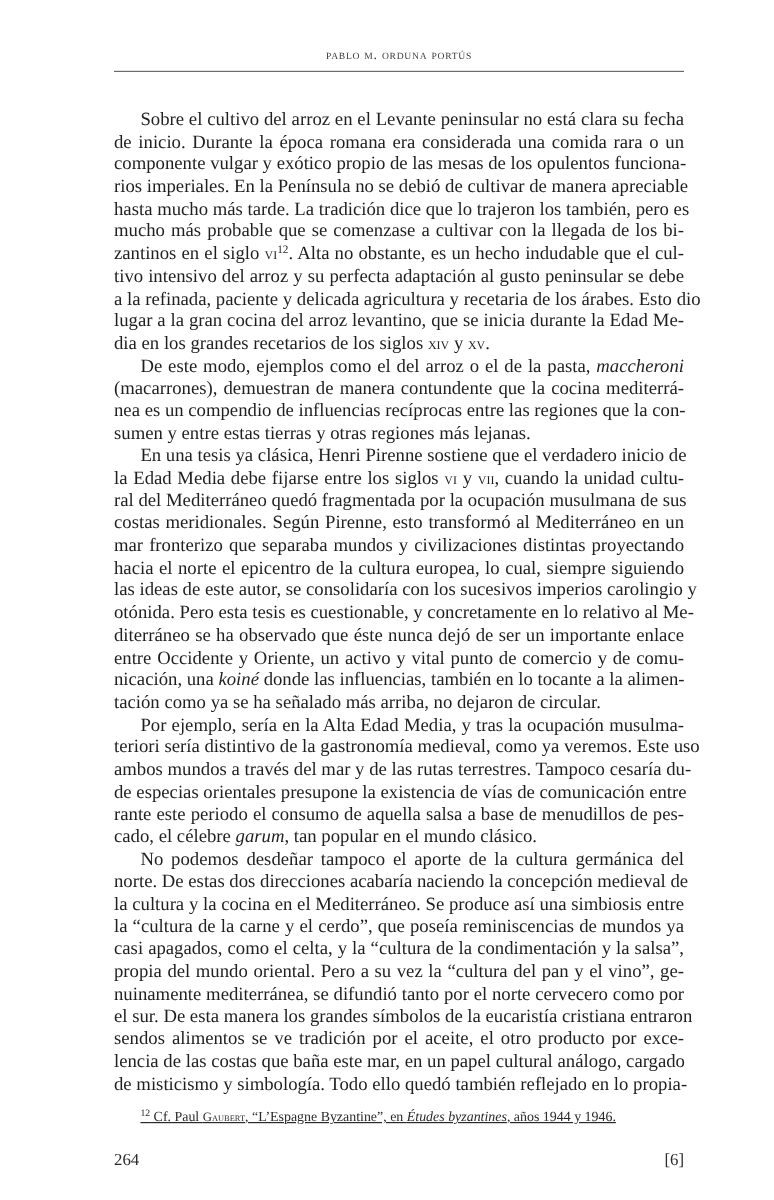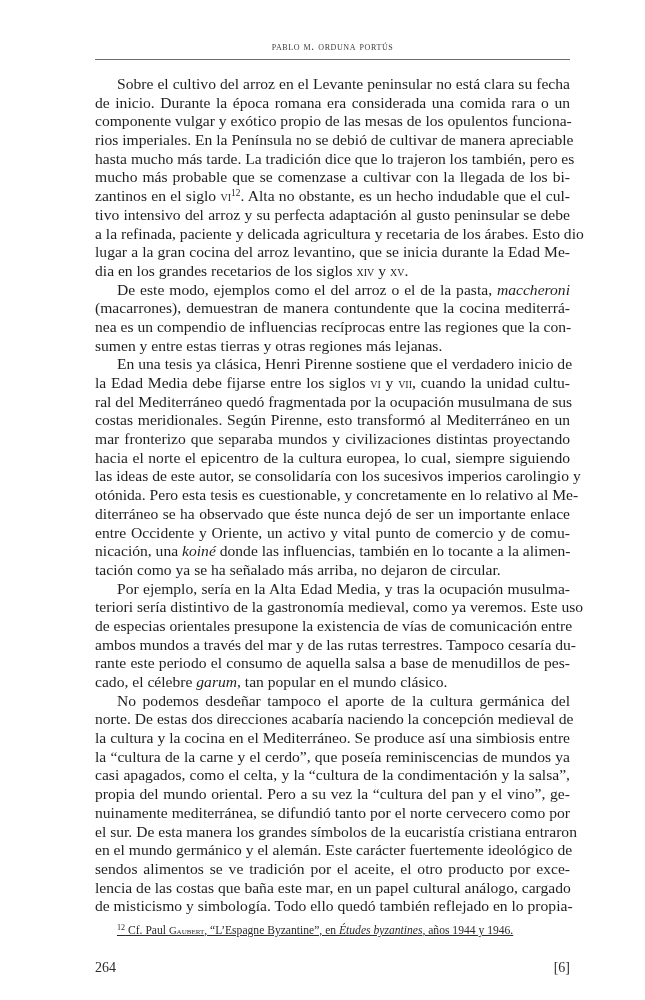--- a/index.html
+++ b/index.html
@@ -32,21 +32,21 @@
       left: 95px;
       width: 475px;
       top: 59px;
       height: 0;
       border-top: 1px solid #6a6a6a;
     }
     .body-text {
       position: absolute;
       left: 95px;
       width: 475px;
-      top: 75px;
+      top: 91px;
       font-size: 15.6px;
       line-height: 18.7px;
     }
     .ln {
       display: block;
       height: 18.7px;
       white-space: nowrap;
       text-align: justify;
       text-align-last: justify;
       overflow: visible;
@@ -110,33 +110,32 @@
   <span class="ln">mar fronterizo que separaba mundos y civilizaciones distintas proyectando</span>
   <span class="ln">hacia el norte el epicentro de la cultura europea, lo cual, siempre siguiendo</span>
   <span class="ln">las ideas de este autor, se consolidaría con los sucesivos imperios carolingio y</span>
   <span class="ln">otónida. Pero esta tesis es cuestionable, y concretamente en lo relativo al Me-</span>
   <span class="ln">diterráneo se ha observado que éste nunca dejó de ser un importante enlace</span>
   <span class="ln">entre Occidente y Oriente, un activo y vital punto de comercio y de comu-</span>
   <span class="ln"><span>nicación, una </span><em>koiné</em><span> donde las influencias, también en lo tocante a la alimen-</span></span>
   <span class="ln last">tación como ya se ha señalado más arriba, no dejaron de circular.</span>
   <span class="ln indent">Por ejemplo, sería en la Alta Edad Media, y tras la ocupación musulma-</span>
   <span class="ln">teriori sería distintivo de la gastronomía medieval, como ya veremos. Este uso</span>
+  <span class="ln">ambos mundos a través del mar y de las rutas terrestres. Tampoco cesaría du-</span>
   <span class="ln">de especias orientales presupone la existencia de vías de comunicación entre</span>
-  <span class="ln">ambos mundos a través del mar y de las rutas terrestres. Tampoco cesaría du-</span>
   <span class="ln">rante este periodo el consumo de aquella salsa a base de menudillos de pes-</span>
   <span class="ln last"><span>cado, el célebre </span><em>garum</em><span>, tan popular en el mundo clásico.</span></span>
   <span class="ln indent">No podemos desdeñar tampoco el aporte de la cultura germánica del</span>
   <span class="ln">norte. De estas dos direcciones acabaría naciendo la concepción medieval de</span>
   <span class="ln">la cultura y la cocina en el Mediterráneo. Se produce así una simbiosis entre</span>
   <span class="ln">la “cultura de la carne y el cerdo”, que poseía reminiscencias de mundos ya</span>
   <span class="ln">casi apagados, como el celta, y la “cultura de la condimentación y la salsa”,</span>
   <span class="ln">propia del mundo oriental. Pero a su vez la “cultura del pan y el vino”, ge-</span>
   <span class="ln">nuinamente mediterránea, se difundió tanto por el norte cervecero como por</span>
   <span class="ln">el sur. De esta manera los grandes símbolos de la eucaristía cristiana entraron</span>
-  <span class="ln">en el mundo germánico y el alemán. Este carácter fuertemente ideológico de</span>
   <span class="ln">sendos alimentos se ve tradición por el aceite, el otro producto por exce-</span>
   <span class="ln">lencia de las costas que baña este mar, en un papel cultural análogo, cargado</span>
   <span class="ln">de misticismo y simbología. Todo ello quedó también reflejado en lo propia-</span>
 </div>
 
 <div class="footnote"><sup>12</sup><span> Cf. Paul </span><span class="sc">Gaubert</span><span>, “L’Espagne Byzantine”, en </span><em>Études byzantines</em><span>, años 1944 y 1946.</span></div>
 
 <div class="folio-left">264</div>
 <div class="folio-right">[6]</div>
 

